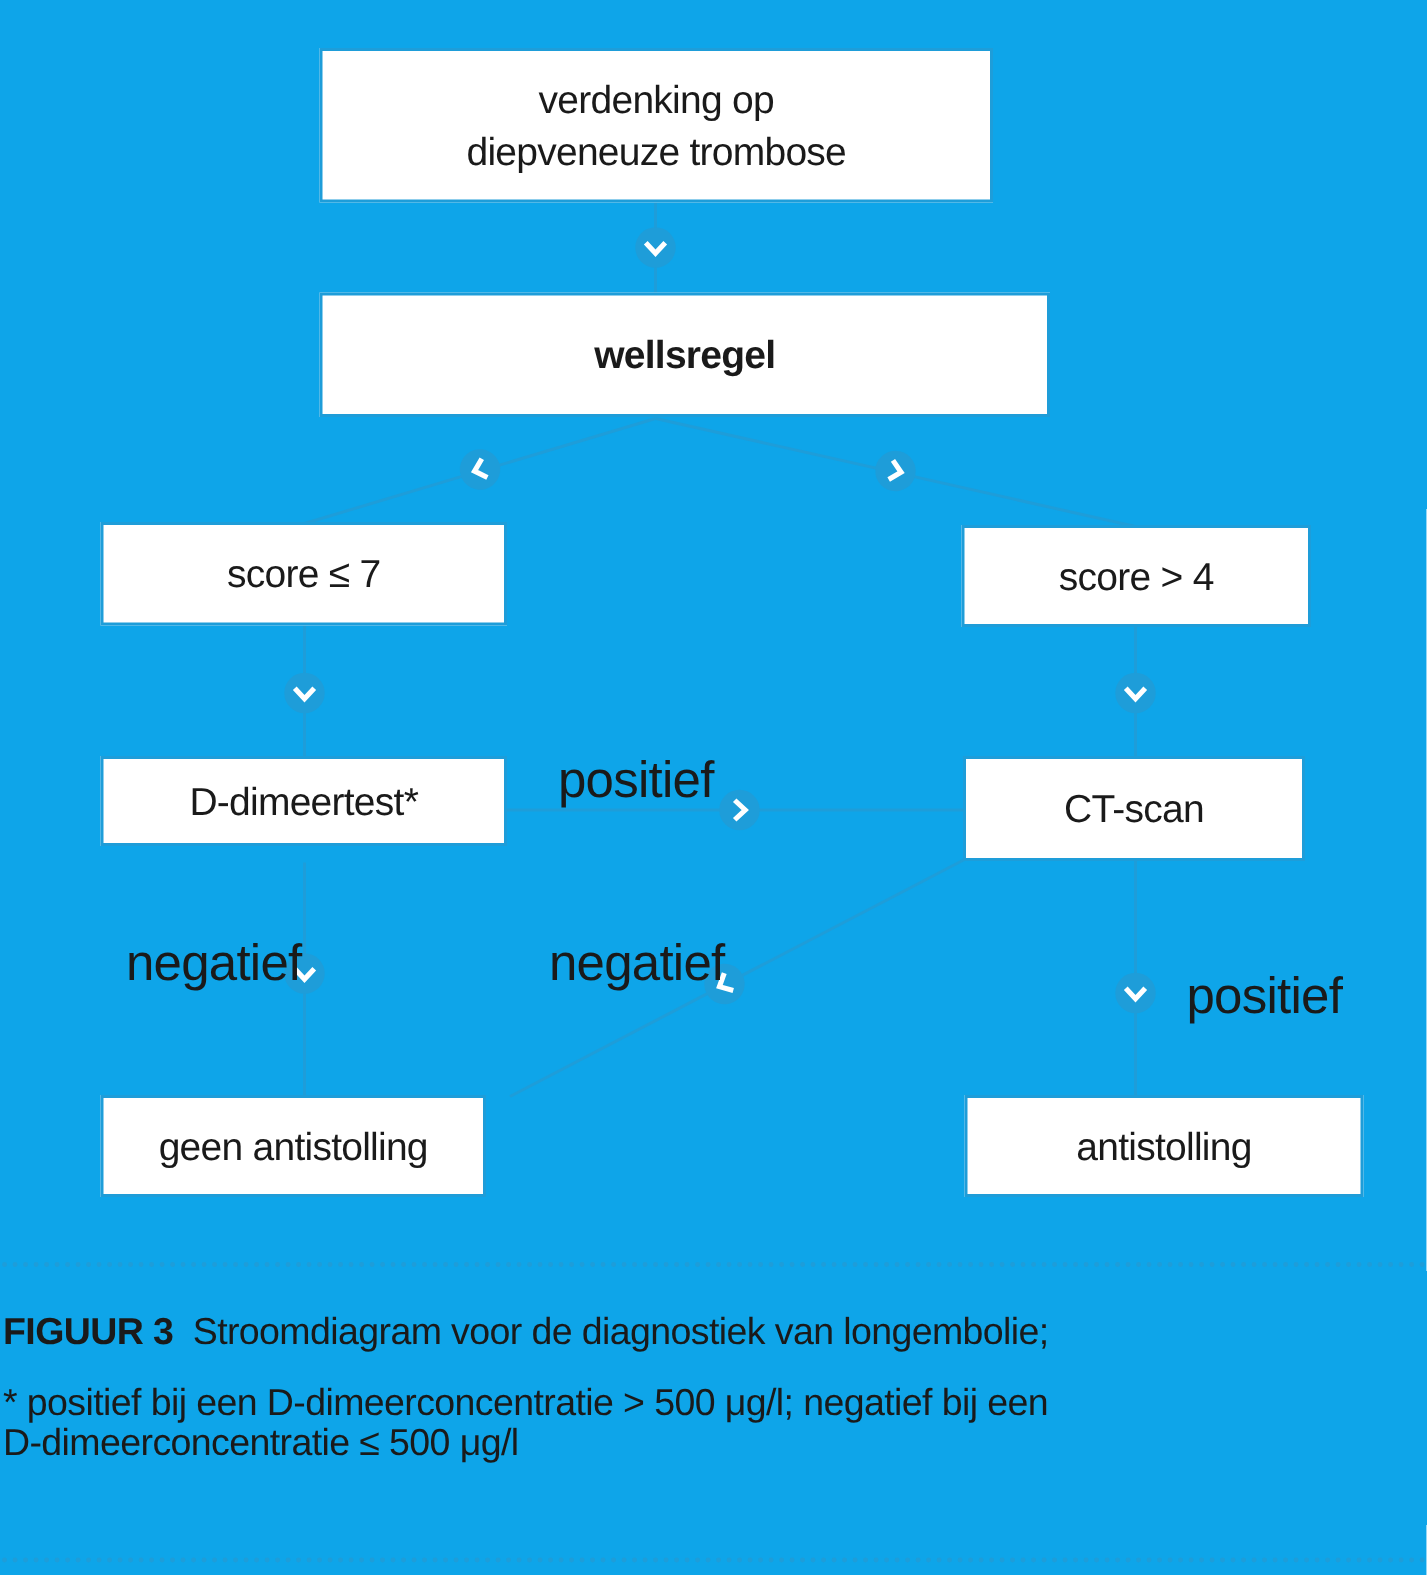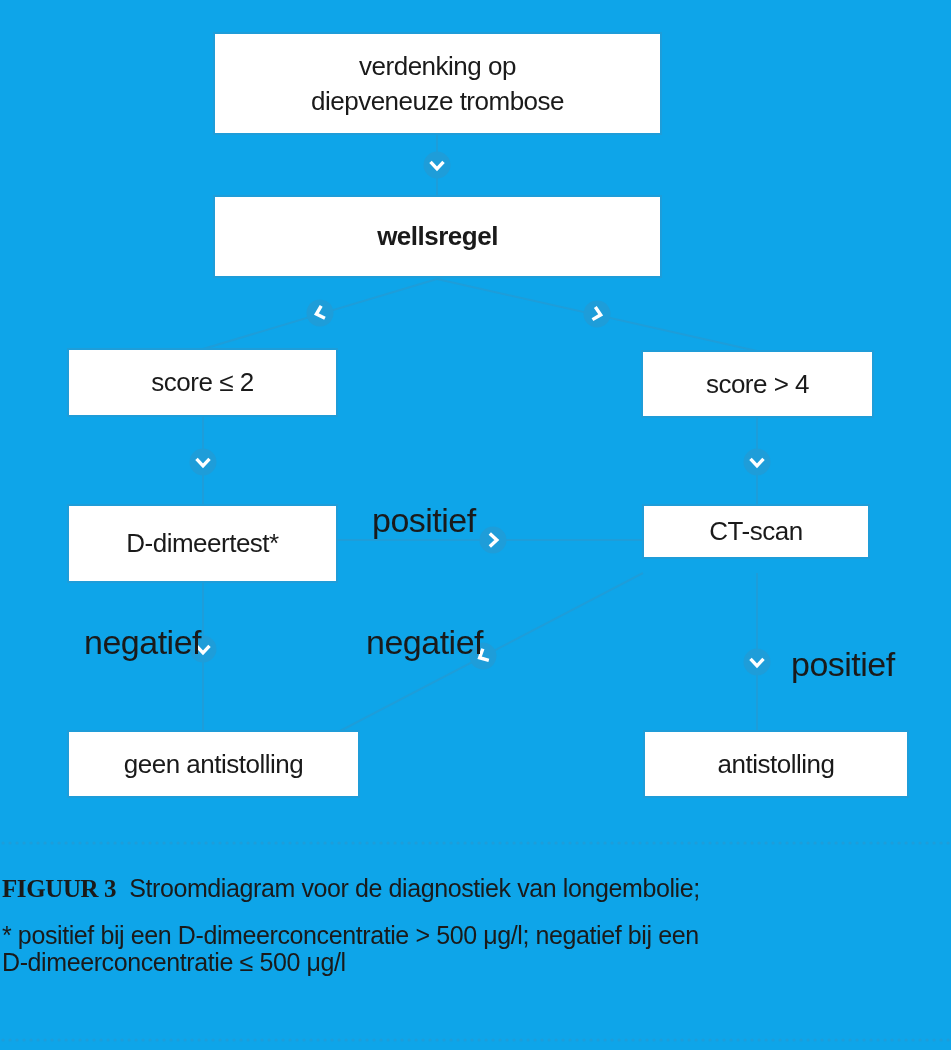--- a/index.html
+++ b/index.html
@@ -31,26 +31,26 @@
     align-items: center;
     justify-content: center;
     text-align: center;
     font-size: 26px;
     letter-spacing: -0.5px;
     line-height: 35px;
     white-space: pre-line;
   }
   .node.bold { font-weight: bold; }
   .n-suspicion   { left: 213px; top: 32px;  width: 449px; height: 103px; }
-  .n-wells       { left: 213px; top: 195px; width: 449px; height: 83px; text-align: center; }
+  .n-wells       { left: 213px; top: 195px; width: 487px; height: 83px; text-align: center; }
   .n-score-low   { left: 67px;  top: 348px; width: 271px; height: 69px; }
   .n-score-high  { left: 641px; top: 350px; width: 233px; height: 68px; }
-  .n-ddimer      { left: 67px;  top: 504px; width: 271px; height: 79px; }
-  .n-ctscan      { left: 642px; top: 504px; width: 228px; height: 55px; }
-  .n-no-anticoag { left: 67px;  top: 730px; width: 293px; height: 68px; }
+  .n-ddimer      { left: 67px;  top: 504px; width: 271px; height: 60px; }
+  .n-ctscan      { left: 642px; top: 504px; width: 228px; height: 70px; }
+  .n-no-anticoag { left: 67px;  top: 730px; width: 257px; height: 68px; }
   .n-anticoag    { left: 643px; top: 730px; width: 266px; height: 68px; }
 
   .edge-label {
     position: absolute;
     font-size: 34px;
     letter-spacing: -0.5px;
     white-space: nowrap;
   }
   .lbl-positief-mid   { left: 372px; top: 501px; }
   .lbl-negatief-left  { left: 84px;  top: 623px; }
@@ -60,21 +60,21 @@
   .caption-line {
     position: absolute;
     left: 2px;
     font-size: 25px;
     letter-spacing: -0.4px;
     white-space: nowrap;
   }
   .caption-1 { top: 874px; }
   .caption-2 { top: 921px; }
   .caption-3 { top: 948px; text-align: right; }
-  .figure-label { font-weight: bold; margin-right: 13px; font-family: Liberation Serif, serif; }
+  .figure-label { font-weight: bold; margin-right: 13px; }
 </style>
 </head>
 <body>
 
 <div class="stage">
 
   <svg class="connectors" viewBox="0 0 951 1050" xmlns="http://www.w3.org/2000/svg">
     <g stroke="#1e9dd9" stroke-width="2" fill="none">
       <line x1="437" y1="135" x2="437" y2="196"></line>
       <line x1="437" y1="279" x2="203" y2="349"></line>
@@ -124,21 +124,21 @@
       <path d="M -6.5 -3.2 L 0 3.8 L 6.5 -3.2" stroke="#ffffff" stroke-width="3.4" fill="none"></path>
     </g>
 
     <line x1="3" y1="843" x2="949" y2="843" stroke="#1e9dd9" stroke-width="3.2" stroke-linecap="round" stroke-dasharray="0.1 6.9"></line>
     <line x1="3" y1="1040" x2="949" y2="1040" stroke="#1e9dd9" stroke-width="3.2" stroke-linecap="round" stroke-dasharray="0.1 6.9"></line>
   </svg>
 
   <div class="node n-suspicion">verdenking op
 diepveneuze trombose</div>
   <div class="node n-wells bold">wellsregel</div>
-  <div class="node n-score-low">score ≤ 2</div>
+  <div class="node n-score-low">score ≤ 7</div>
   <div class="node n-score-high">score &gt; 4</div>
   <div class="node n-ddimer">D-dimeertest*</div>
   <div class="node n-ctscan">CT-scan</div>
   <div class="node n-no-anticoag">geen antistolling</div>
   <div class="node n-anticoag">antistolling</div>
 
   <div class="edge-label lbl-positief-mid">positief</div>
   <div class="edge-label lbl-negatief-left">negatief</div>
   <div class="edge-label lbl-negatief-diag">negatief</div>
   <div class="edge-label lbl-positief-right">positief</div>

